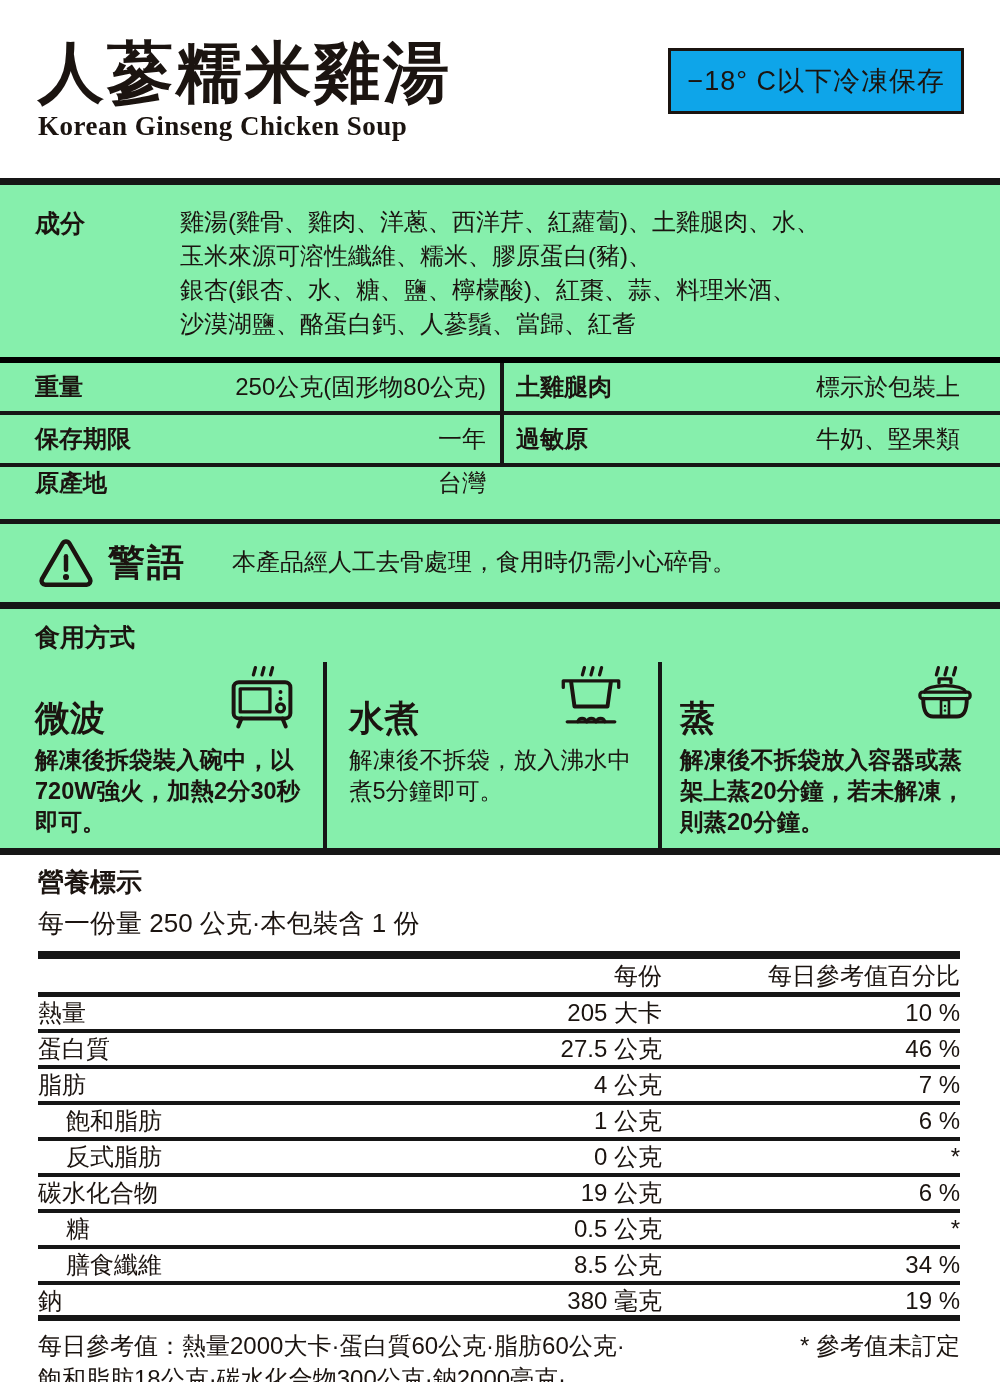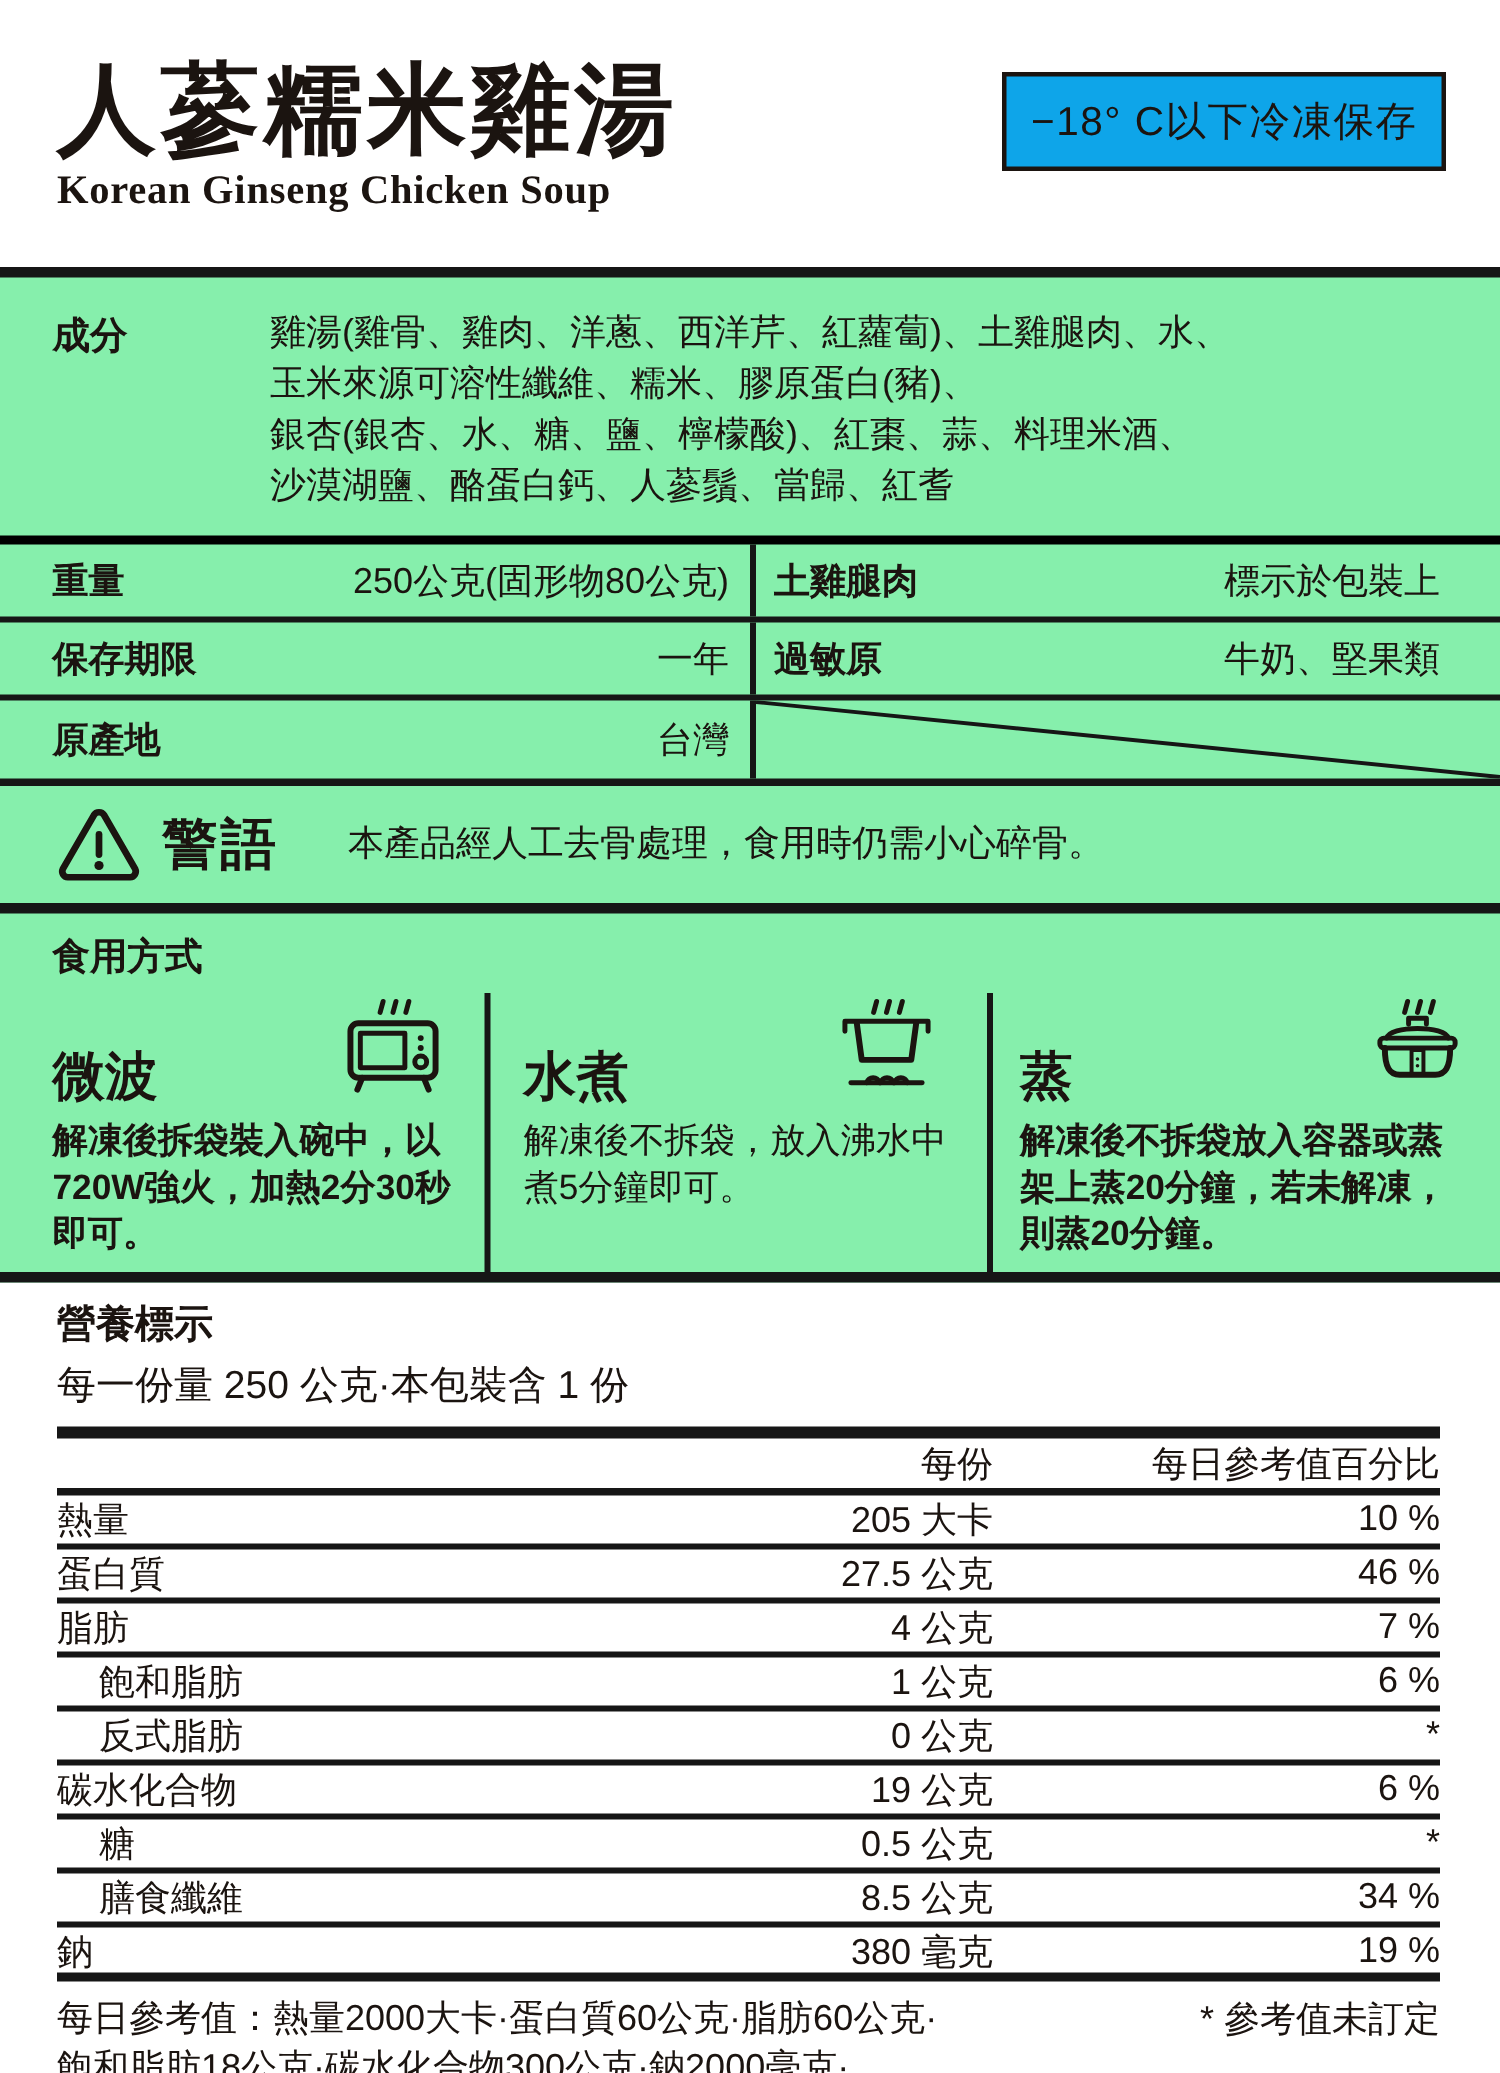--- a/index.html
+++ b/index.html
@@ -36,21 +36,21 @@
   }
 
   
   .ingredients { display:flex; padding:20px 0 16px 0; min-height:141px; }
   .ingredients .lbl { width:180px; padding-left:35px; font-size:25px; font-weight:700; padding-top:2px; }
   .ingredients .txt { font-size:24px; line-height:34px; font-weight:500; }
 
   
   .info-table { border-top:6px solid #000000; }
   .info-row { display:flex; height:52px; border-bottom:4px solid #161616; }
-  .info-row:last-child { border-bottom:0; }
+  .info-row:last-child { border-bottom:0;flex-direction:column; }
   .cell { width:500px; display:flex; align-items:center; justify-content:space-between; }
   .cell.left  { padding:0 14px 0 35px; }
   .cell.right { border-left:4px solid #161616; padding:0 40px 0 12px; position:relative; }
   .cell .k { font-size:24px; font-weight:700; white-space:nowrap; }
   .cell .v { font-size:24px; font-weight:500; white-space:nowrap; }
   .diag-cell { padding:0; }
   .diag-cell svg { position:absolute; left:0; top:0; width:100%; height:100%; }
 
   
   .warning {

